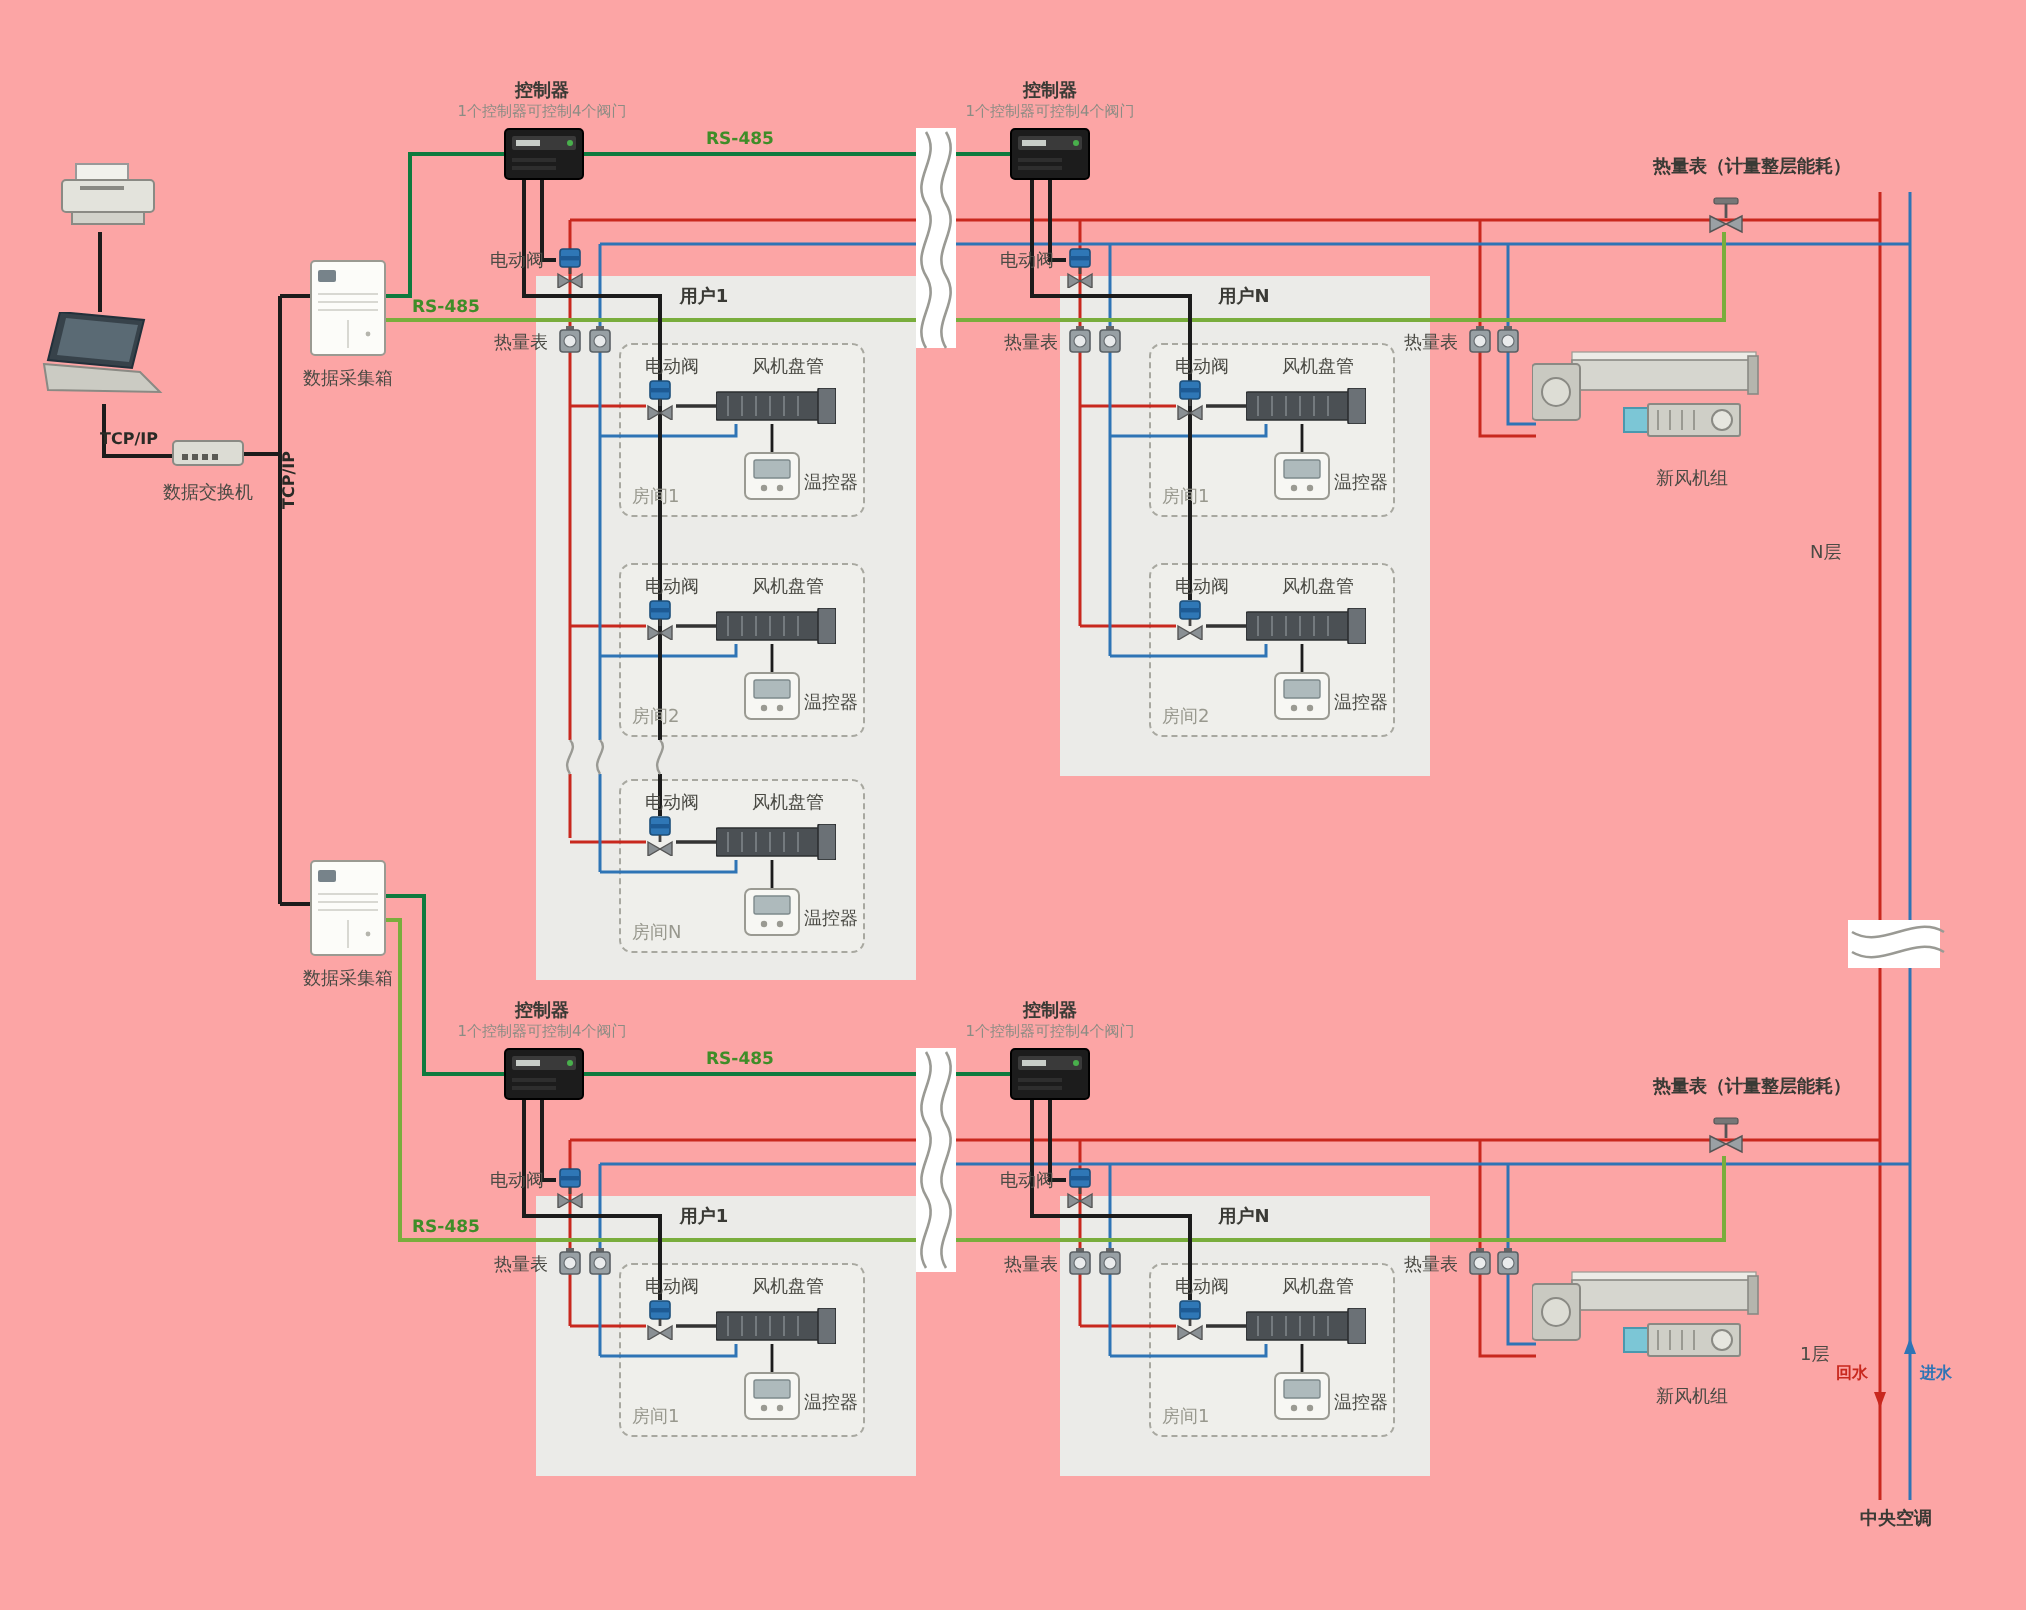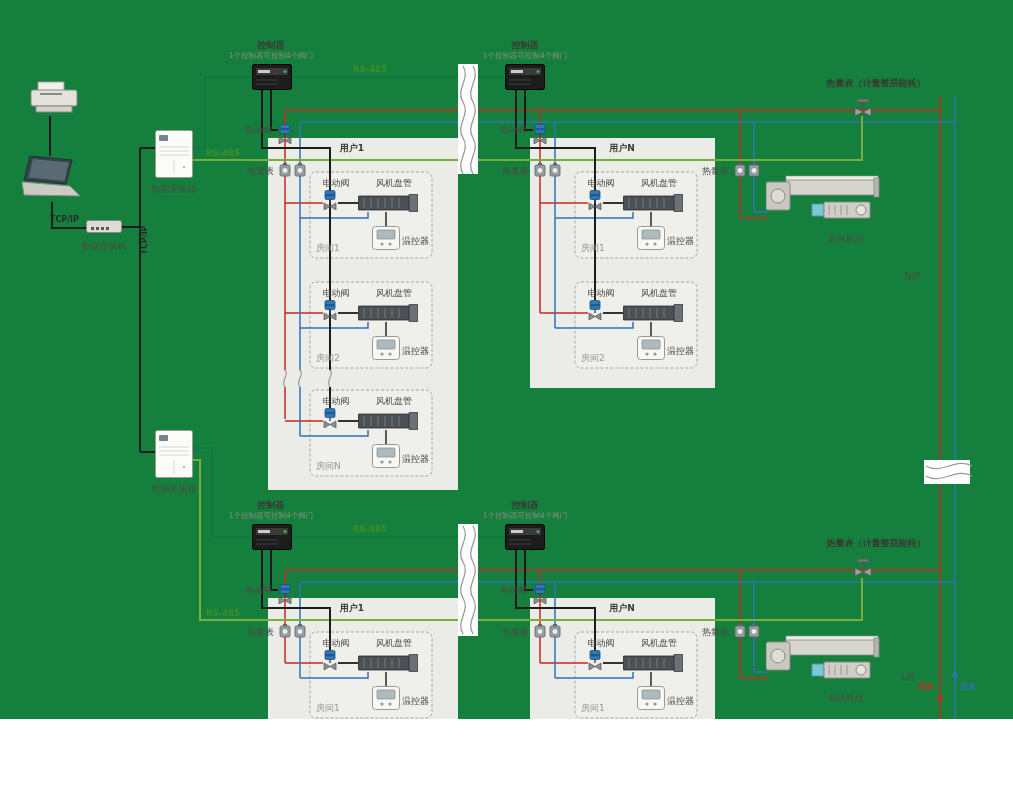--- a/index.html
+++ b/index.html
@@ -1,16 +1,16 @@
 <!DOCTYPE html>
 <html><head>
 <meta charset="utf-8">
 <style>
   html,body{margin:0;padding:0;background:#fff;}
-  #stage{position:relative;width:1013px;height:719px;background:#15803d;overflow:hidden;}
+  #stage{position:relative;width:1013px;height:805px;background:#fca5a5;overflow:hidden;}
   svg{position:absolute;left:0;top:0;}
   text{font-family:"DejaVu Sans","Liberation Sans",sans-serif;font-size:9px;fill:#4a4a44;}
   .b{font-weight:bold;fill:#3a3a35;}
   .sm{font-size:7.5px;fill:#8c8c84;}
   .rm{fill:#98988e;}
   .gn{fill:#3f8d28;font-weight:bold;font-size:8.5px;}
   .rd{fill:#c8281e;font-weight:bold;font-size:8px;}
   .bl{fill:#2e74b5;font-weight:bold;font-size:8px;}
   .tiny{font-size:8px;font-weight:bold;fill:#2a2a26;}
 </style>

